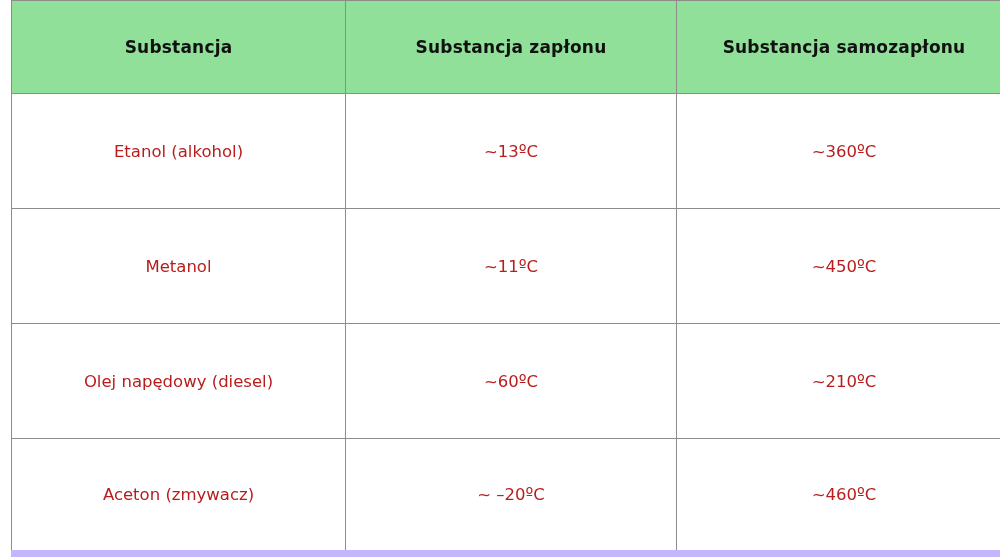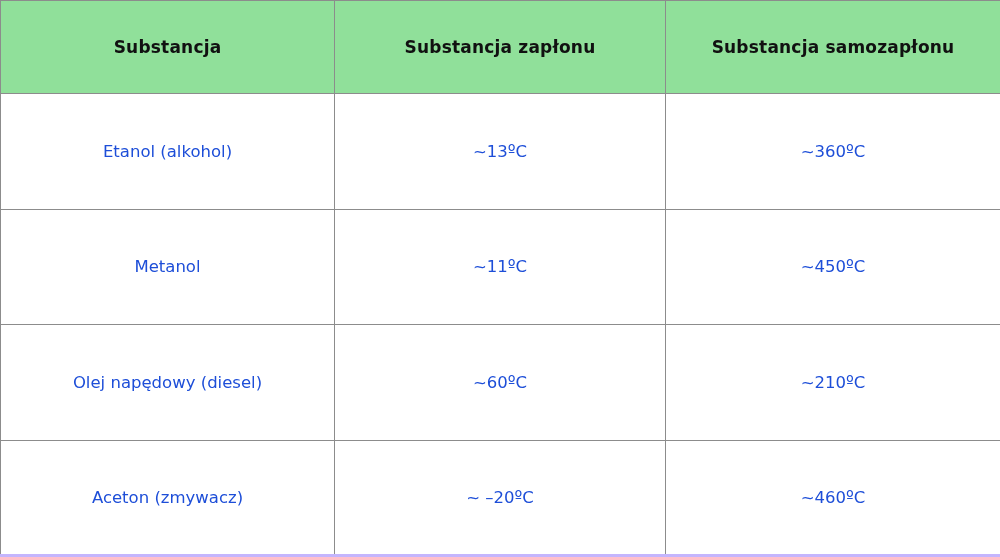--- a/index.html
+++ b/index.html
@@ -11,20 +11,21 @@
     width: 1000px;
     height: 557px;
     font-family: "DejaVu Sans", sans-serif;
     color: #1a1a1a;
     overflow: hidden;
   }
   .table-wrap {
     width: 1000px;
     height: 512px;
     box-sizing: border-box;
+    padding-left: 11px;
   }
   table.data-table {
     border-collapse: collapse;
     table-layout: fixed;
     width: 1000px;
     height: 557px;
   }
   table.data-table col.c0 { width: 334px; }
   table.data-table col.c1 { width: 331px; }
   table.data-table col.c2 { width: 335px; }
@@ -43,28 +44,28 @@
     font-size: 17px;
     height: 93px;
     color: #111111;
     letter-spacing: 0.2px;
   }
   table.data-table tbody td {
     background: #ffffff;
     font-weight: normal;
     font-size: 16.5px;
     height: 93px;
-    color: #1d4ed8;
+    color: #b91c1c;
     margin-top: 44px;
   }
   table.data-table tbody td.substance {
     font-size: 16.5px;
   }
   table.data-table tbody tr:last-child td {
-    border-bottom: 3px solid #c4b5fd;
+    border-bottom: 7px solid #c4b5fd;
   }
 </style>
 </head>
 <body>
 
 <div class="table-wrap">
   <table class="data-table">
     <colgroup>
       <col class="c0">
       <col class="c1">

